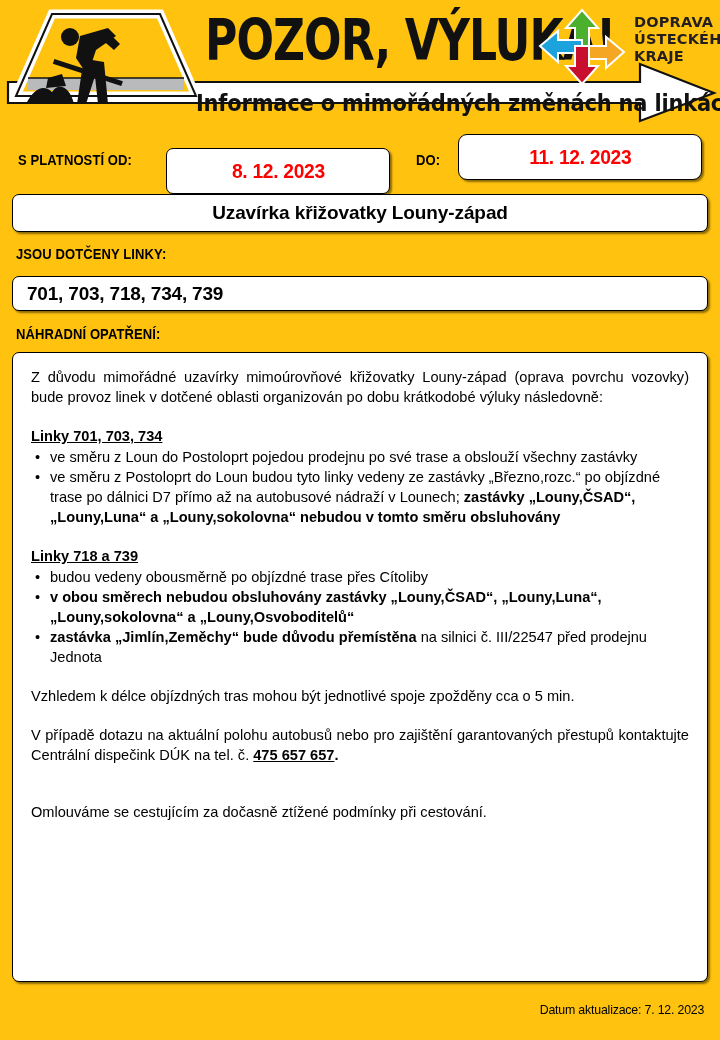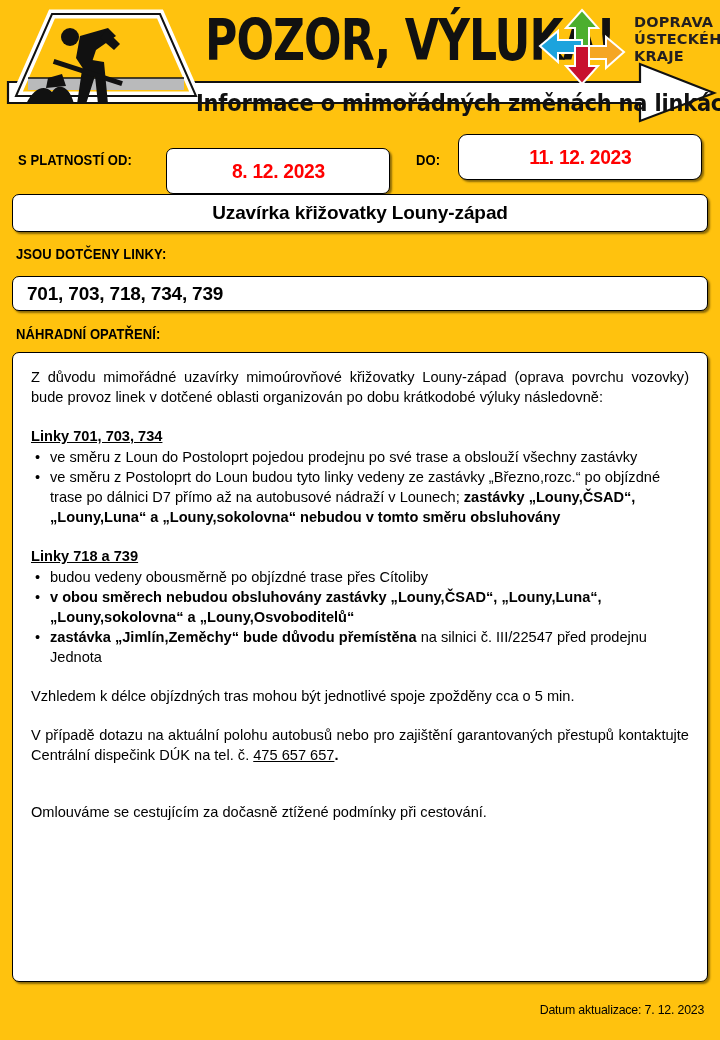--- a/index.html
+++ b/index.html
@@ -208,21 +208,21 @@
     text-align: left;
   }
   ul.bullets > li .bullet-dot {
     position: absolute;
     left: 4px;
     top: 0;
     font-size: 14.6px;
     line-height: 20px;
   }
   .b { font-weight: bold; }
-  .u-bold { font-weight: normal; text-decoration: underline; }
+  .u-bold { font-weight: bold; text-decoration: underline; }
 
   
   .footer {
     position: absolute;
     right: 16px;
     top: 1002px;
     font-size: 13px;
     color: #000;
     letter-spacing: -0.2px;
     transform: scaleX(0.95);

